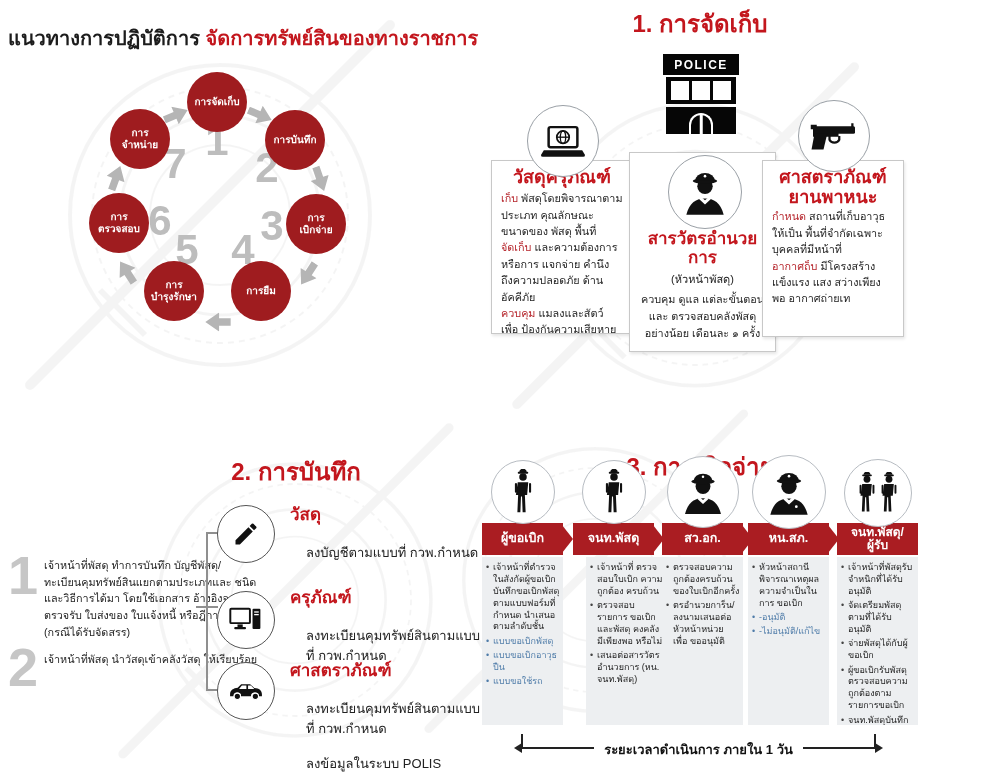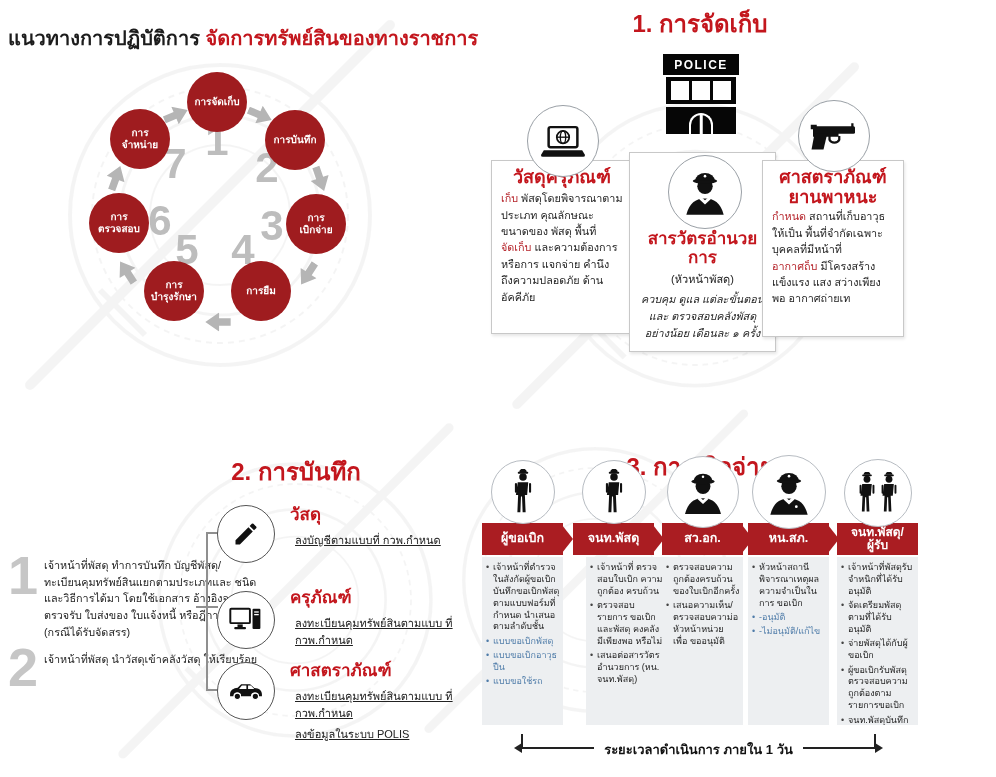--- a/index.html
+++ b/index.html
@@ -35,28 +35,28 @@
   .st-door{position:absolute;left:50%;bottom:0;transform:translateX(-50%);width:24px;height:21px;
            border:2.5px solid #fff;border-bottom:none;border-radius:12px 12px 0 0;box-sizing:border-box;}
   .st-door::after{content:"";position:absolute;left:50%;top:0;bottom:0;width:2.5px;background:#fff;transform:translateX(-50%);}
   
   .s1box{position:absolute;background:#fff;border:1px solid #c8c8c8;box-shadow:1px 2px 3px rgba(0,0,0,.10);
          box-sizing:border-box;overflow:hidden;z-index:2;}
   .s1box h3{margin:6px 6px 3px 6px;text-align:center;font-size:18px;color:#c3161d;line-height:1.12;}
   .s1box .sub{text-align:center;font-size:11px;margin:0 0 3px 0;color:#222;}
   .kv{margin:0;padding:0 9px;font-size:10.8px;line-height:1.52;color:#222;overflow-wrap:anywhere;}
   .kw{color:#b5232a;}
-  .s1-center-text{padding:0 8px;text-align:center;font-size:10.8px;line-height:1.55;color:#222;font-style:italic;}
+  .s1-center-text{padding:0 8px;text-align:center;font-size:10.8px;line-height:1.55;color:#222;}
   
   .bignum{position:absolute;font-size:54px;font-weight:bold;color:#c6c6c6;line-height:1;}
   .steptext{position:absolute;left:44px;width:214px;font-size:10.8px;line-height:1.55;color:#222;overflow-wrap:anywhere;}
   .conn{position:absolute;background:#8f8f8f;}
   .s2item{position:absolute;left:290px;width:212px;}
   .s2item h3{margin:0 0 5px 0;font-size:17px;color:#c3161d;}
-  .s2item p{margin:5px;font-size:11px;line-height:1.5;color:#222;text-decoration:underline;}
+  .s2item p{margin:16px;font-size:13px;line-height:1.5;color:#222;}
   
   .banner{position:absolute;top:523px;width:81px;height:32px;background:#aa1d22;color:#fff;z-index:2;
           display:flex;flex-direction:column;align-items:center;justify-content:center;
           font-size:12.5px;font-weight:bold;line-height:1.1;text-align:center;}
   .chev{position:absolute;top:525px;width:0;height:0;border-top:14px solid transparent;
         border-bottom:14px solid transparent;border-left:11px solid #aa1d22;z-index:1;}
   .colbox{position:absolute;top:557px;width:81px;height:168px;background:#edeff1;box-sizing:border-box;
           padding:5px 3px 4px 4px;overflow:hidden;}
   .colbox ul{margin:0;padding:0;list-style:none;}
   .colbox li{position:relative;padding-left:7px;font-size:9px;line-height:1.32;margin-bottom:2.5px;
@@ -238,20 +238,21 @@
       <rect x="4" y="16" width="34" height="5" fill="#111"></rect>
       <path d="M6,17 L23,17 L18,38 L2,38 Z" fill="#111"></path>
       <path d="M26,20 v5 a7,6 0 0 0 13,0 v-5" fill="none" stroke="#111" stroke-width="3"></path>
     </svg>
   </div>
 
   <div class="s1box" style="left:491px;top:160px;width:142px;height:174px;">
     <h3>วัสดุครุภัณฑ์</h3>
     <p class="kv"><span class="kw">เก็บ</span> <span>พัสดุโดยพิจารณาตาม ประเภท คุณลักษณะ ขนาดของ พัสดุ พื้นที่</span></p>
     <p class="kv"><span class="kw">จัดเก็บ</span> <span>และความต้องการหรือการ แจกจ่าย คำนึง ถึงความปลอดภัย ด้านอัคคีภัย</span></p>
+    <p class="kv"><span class="kw">ควบคุม</span> <span>แมลงและสัตว์ เพื่อ ป้องกันความเสียหาย</span></p>
   </div>
 
   <div class="s1box" style="left:629px;top:152px;width:147px;height:200px;padding-top:76px;">
     <h3 style="font-size:17px;margin-top:0;">สารวัตรอำนวยการ</h3>
     <div class="sub">(หัวหน้าพัสดุ)</div>
     <div class="s1-center-text">ควบคุม ดูแล แต่ละขั้นตอน และ ตรวจสอบคลังพัสดุอย่างน้อย เดือนละ ๑ ครั้ง</div>
   </div>
 
   <div class="s1box" style="left:762px;top:160px;width:142px;height:177px;">
     <h3 style="margin-bottom:1px;"><span>ศาสตราภัณฑ์</span><br><span>ยานพาหนะ</span></h3>
@@ -410,21 +411,21 @@
   <div class="colbox" style="left:586px">
     <ul>
       <li>เจ้าหน้าที่ ตรวจสอบใบเบิก ความถูกต้อง ครบถ้วน</li>
       <li>ตรวจสอบรายการ ขอเบิก และพัสดุ คงคลังมีเพียงพอ หรือไม่</li>
       <li>เสนอต่อสารวัตร อำนวยการ (หน. จนท.พัสดุ)</li>
     </ul>
   </div>
   <div class="colbox" style="left:662px">
     <ul>
       <li>ตรวจสอบความ ถูกต้องครบถ้วน ของใบเบิกอีกครั้ง</li>
-      <li>เสนอความเห็น/ ตรวจสอบความ่อ หัวหน้าหน่วย เพื่อ ขออนุมัติ</li>
+      <li>ตรอำนวยการ็น/ ลงนามเสนอต่อ หัวหน้าหน่วย เพื่อ ขออนุมัติ</li>
     </ul>
   </div>
   <div class="colbox" style="left:748px">
     <ul>
       <li>หัวหน้าสถานี พิจารณาเหตุผล ความจำเป็นในการ ขอเบิก</li>
       <li class="blue">-อนุมัติ</li>
       <li class="blue">-ไม่อนุมัติ/แก้ไข</li>
     </ul>
   </div>
   <div class="colbox" style="left:837px">

